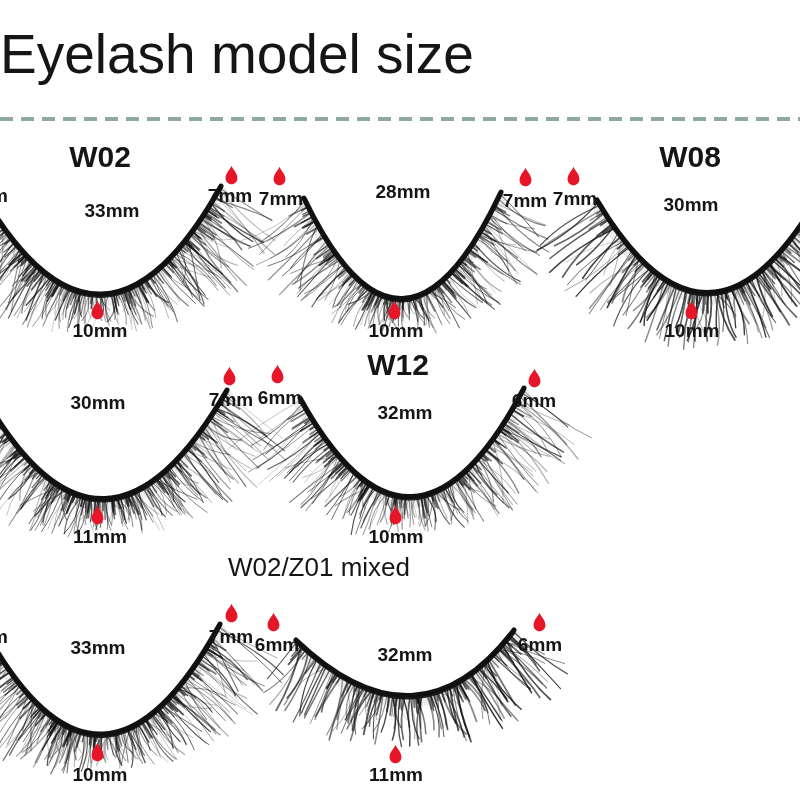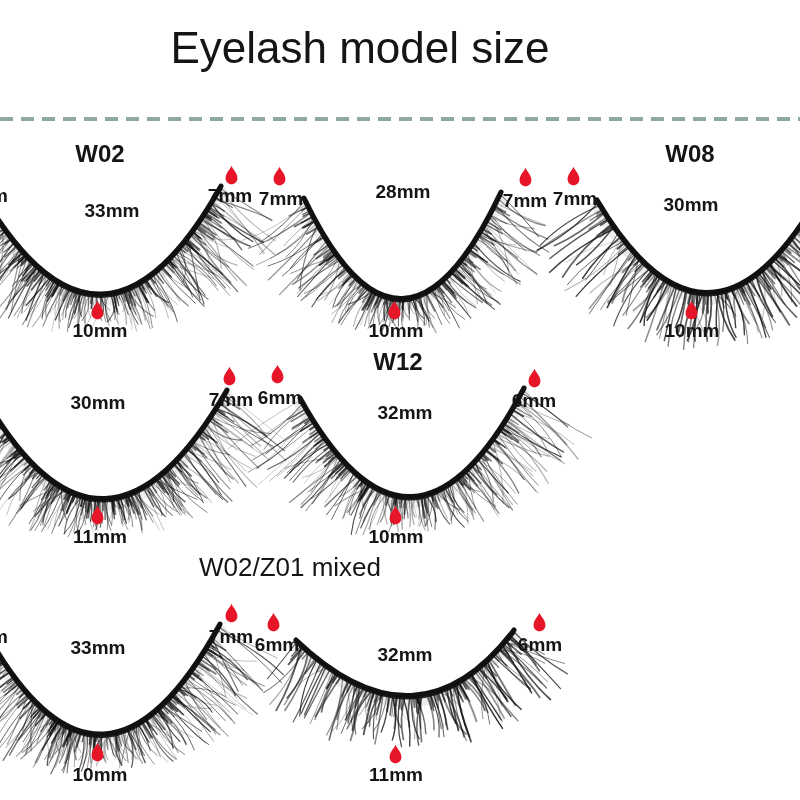--- a/index.html
+++ b/index.html
@@ -2,34 +2,34 @@
 <html style="--drop: #e71528; --divider: #8ea9a1; --text: #151515;"><head>
 <meta charset="utf-8">
 <style>
   html,body{margin:0;padding:0;background:#fff;}
   #page{
     position:relative;width:800px;height:800px;overflow:hidden;
     background:#ffffff;color:var(--text,#151515);
     font-family:"Liberation Sans","DejaVu Sans",sans-serif;
   }
   .page-title{
-    position:absolute;left:0;top:24px;width:720px;text-align:center;
-    font-size:44px;font-weight:400;line-height:1.1;letter-spacing:0;
+    position:absolute;left:0;top:24px;width:720px;
+    font-size:55px;font-weight:400;line-height:1.1;letter-spacing:0;
   }
   .divider{
     position:absolute;left:0;top:117px;width:800px;height:4px;
     background:repeating-linear-gradient(90deg,var(--divider,#8ea9a1) 0 13px,transparent 13px 21px);
   }
   #lash-canvas{position:absolute;left:0;top:0;z-index:1;}
   .model-title{
     position:absolute;width:140px;text-align:center;z-index:2;
-    font-size:24px;font-weight:700;line-height:1;
+    font-size:30px;font-weight:700;line-height:1;
   }
   .mixed-heading{
-    position:absolute;left:170px;top:554px;width:240px;text-align:center;z-index:2;
+    position:absolute;left:170px;top:554px;width:240px;text-align:right;z-index:2;
     font-size:26px;font-weight:400;line-height:1;
   }
   .m{
     position:absolute;width:80px;text-align:center;z-index:2;
     font-size:19px;font-weight:700;line-height:1;white-space:nowrap;
   }
   .m.clip{width:54px;text-align:right;}
   .d{position:absolute;width:15px;height:20px;z-index:2;fill:var(--drop,#e71528);}
   .hidden-defs{position:absolute;width:0;height:0;}
 </style>

